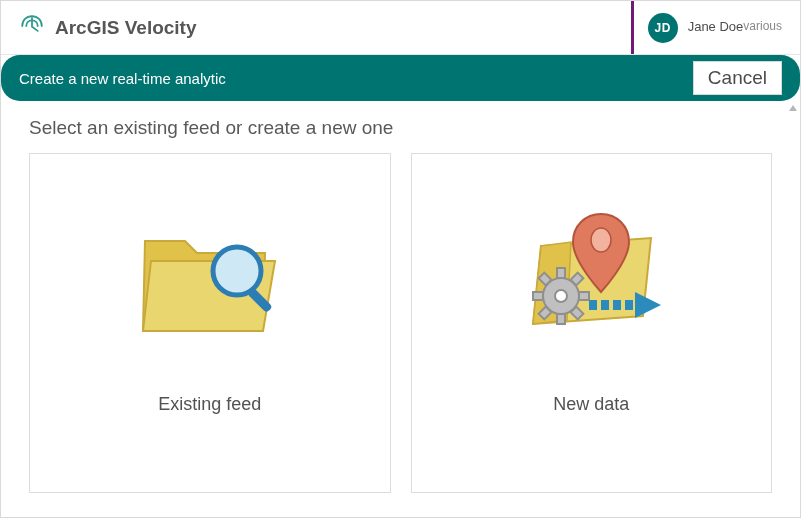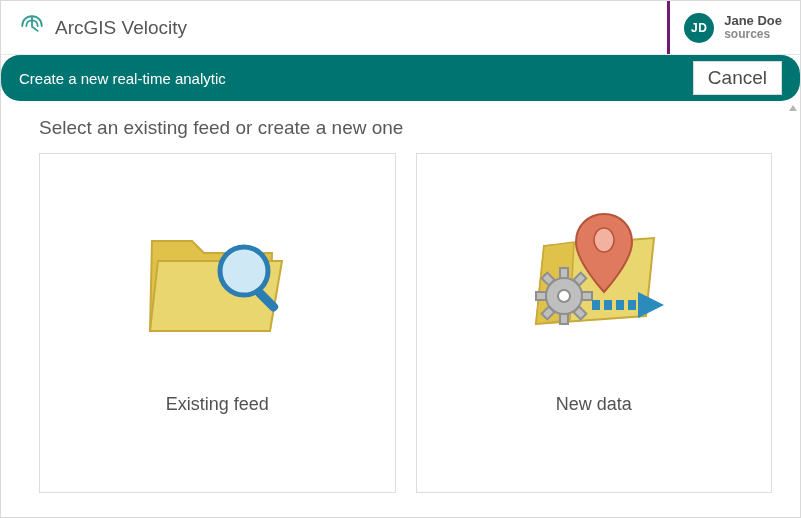--- a/index.html
+++ b/index.html
@@ -2,34 +2,34 @@
 <html><head>
 <meta charset="utf-8">
 <style>
   * { box-sizing: border-box; margin: 0; padding: 0; }
   html, body { width: 801px; height: 518px; font-family: "Segoe UI", "Avenir Next", Arial, sans-serif; background: #fff; color: #4c4c4c; overflow: hidden; }
   .frame { width: 801px; height: 518px; border: 1px solid #d9d9d9; position: relative; display: flex; flex-direction: column; }
 
   
   .top-header { height: 54px; display: flex; align-items: center; justify-content: space-between; padding: 0 18px; border-bottom: 1px solid #e6e6e6; }
   .brand { display: flex; align-items: center; gap: 10px; }
-  .brand-title { font-size: 19px; color: #565656; font-weight: 400; }
+  .brand-title { font-size: 19px; color: #565656; font-weight: 700; }
   .user-block { display: flex; align-items: center; gap: 10px; border-left: 3px solid #701a75; padding-left: 14px; height: 100%; }
   .avatar { width: 30px; height: 30px; border-radius: 50%; background: #007471; color: #fff; display: flex; align-items: center; justify-content: center; font-size: 12px; font-weight: 600; letter-spacing: 0.5px; }
-  .user-text { display: flex; flex-direction: column; line-height: 1.1; font-weight: bold; }
+  .user-text { display: flex; flex-direction: row; line-height: 1.1; }
   .user-name { font-size: 13px; color: #4c4c4c; }
   .user-handle { font-size: 12px; color: #8a8a8a; }
 
   
   .sub-header { background: #007471; color: #fff; height: 46px; display: flex; align-items: center; justify-content: space-between; padding: 0 18px; border-radius: 19px; }
   .sub-title { font-size: 15px; font-weight: 400; }
   .cancel-btn { background: #fff; color: #4c4c4c; border: 1px solid #d9d9d9; font-size: 19px; padding: 5px 14px; cursor: pointer; font-family: inherit; }
 
   
-  .content-wrap { flex: 1; position: relative; overflow: hidden; padding-left: 10px; }
+  .content-wrap { flex: 1; position: relative; overflow: hidden; }
   .content { padding: 16px 28px 24px 28px; height: 100%; overflow-y: auto; }
   .section-title { font-size: 19px; color: #595959; font-weight: 400; margin-bottom: 14px; }
   .cards { display: flex; gap: 20px; }
   .card { flex: 1; border: 1px solid #dcdcdc; background: #fff; height: 340px; display: flex; flex-direction: column; align-items: center; justify-content: flex-start; padding: 26px 24px 22px 24px; cursor: pointer; text-align: center; }
   .card-illus { width: 180px; height: 180px; display: flex; align-items: center; justify-content: center; margin-top: 6px; margin-bottom: 28px; }
   .card-title { font-size: 18px; color: #525252; margin-bottom: 10px; font-weight: 400; }
   .card-desc { font-size: 13.5px; color: #6b6b6b; line-height: 1.45; max-width: 300px; }
 
   
   .scroll-indicator { position: absolute; right: 2px; top: 2px; width: 10px; height: 10px; }
@@ -52,21 +52,21 @@
         </svg>
       </span>
       <span class="brand-title">ArcGIS Velocity</span>
     </div>
     <div class="user-block">
       <div class="avatar">
         <span>JD</span>
       </div>
       <div class="user-text">
         <span class="user-name">Jane Doe</span>
-        <span class="user-handle">sources</span>
+        <span class="user-handle">various</span>
       </div>
     </div>
   </div>
 
   <div class="sub-header">
     <span class="sub-title">Create a new real-time analytic</span>
     <button class="cancel-btn">Cancel</button>
   </div>
 
   <div class="content-wrap">

